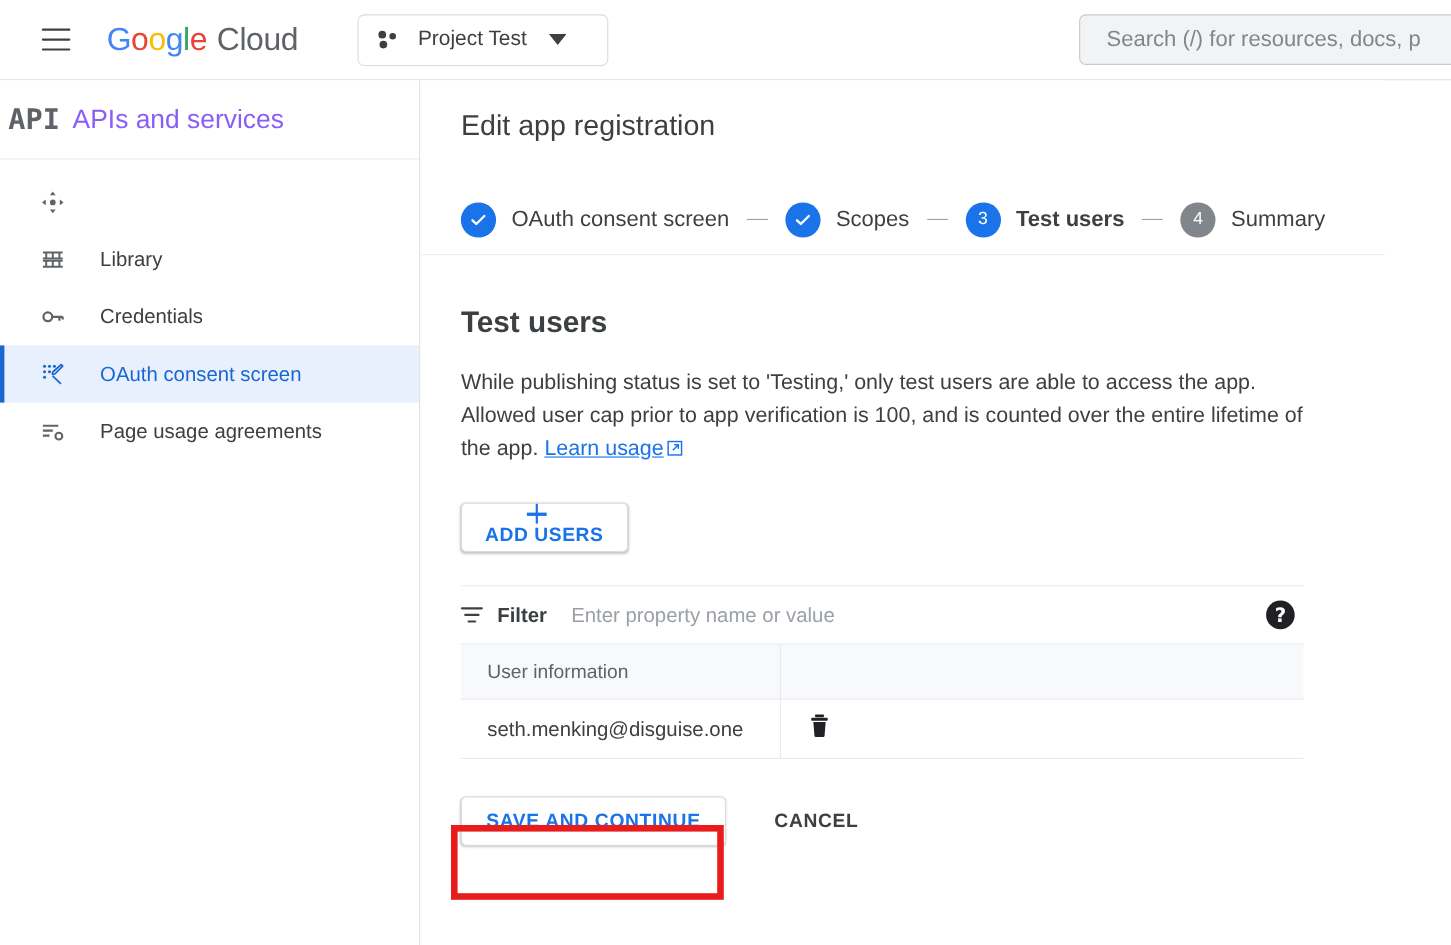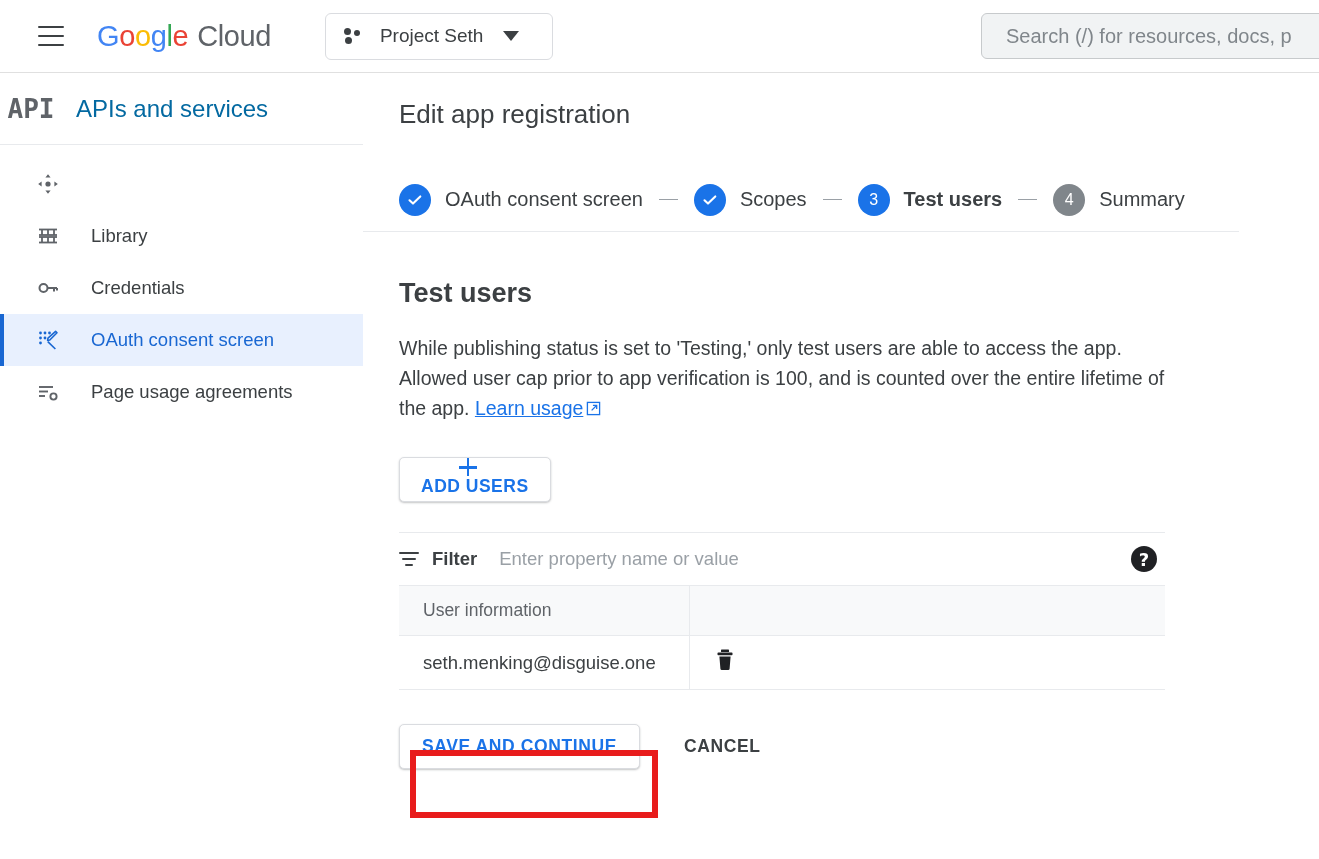--- a/index.html
+++ b/index.html
@@ -107,21 +107,21 @@
     border-bottom: 1px solid #e8eaed;
   }
   .api-logo {
     width: 62px;
     font-family: "DejaVu Sans Mono", "Liberation Mono", monospace;
     font-size: 26px; font-weight: 700; color: #5f6368;
     letter-spacing: 0px;
     text-align: center;
   }
   .side-head-title {
-    margin-left: 14px; font-size: 24px; color: #0369a1;
+    margin-left: 4px; font-size: 24px; color: #8b5cf6;
     white-space: nowrap;
   }
   .side-nav { padding-top: 13px; }
   .nav-item {
     position: relative;
     height: 52px;
     display: flex; align-items: center;
     cursor: pointer;
     color: #3c4043;
   }
@@ -135,21 +135,21 @@
   }
   .nav-item.active { background: #e8f0fe; }
   .nav-item.active .lbl { color: #1967d2; }
   .nav-item.active::before {
     content: ""; position: absolute; left: 0; top: 0;
     width: 4px; height: 100%; background: #1967d2;
   }
 
   
   .main {
-    position: absolute; left: 363px; top: 73px;
+    position: absolute; left: 383px; top: 73px;
     width: 876px; height: 786px;
     background: #fff;
   }
   .page-title {
     margin: 26px 0 0 36px;
     font-size: 26px; color: #3c4043; font-weight: 400;
   }
   .stepper {
     margin-top: 38px;
     padding: 0 0 0 36px;
@@ -313,21 +313,21 @@
     <span><span class="g1">G</span><span class="o1">o</span><span class="o2">o</span><span class="g2">g</span><span class="l1">l</span><span class="e1">e</span></span>
     <span class="cloud">Cloud</span>
   </div>
 
   <div class="project-chip">
     <span class="proj-icon">
       <i></i>
         <i></i>
         <i></i>
     </span>
-    <span class="project-name">Project Seth</span>
+    <span class="project-name">Project Test</span>
     <span class="chip-caret"></span>
   </div>
 
   <div class="searchbox">
     <input type="text" value="" placeholder="Search (/) for resources, docs, p" style="">
   </div>
 </div>
 
 <div class="sidebar">
 

